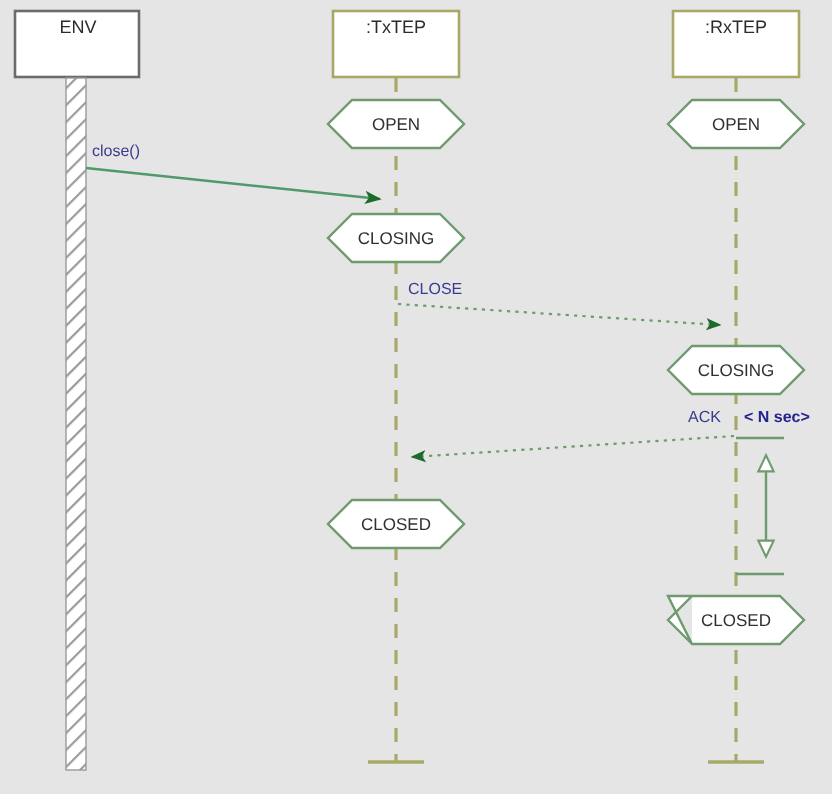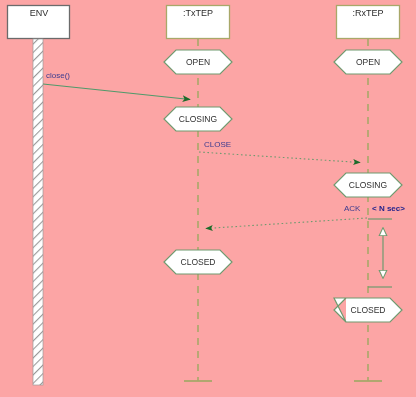--- a/index.html
+++ b/index.html
@@ -7,21 +7,21 @@
     padding: 0;
     background: #ffffff;
   }
   body {
     font-family: "Liberation Sans", sans-serif;
   }
   #diagram-root {
     position: relative;
     width: 416px;
     height: 397px;
-    background: #fca5a5;
+    background: #e5e5e5;
     overflow: hidden;
     text-align: center;
   }
   svg.canvas {
     position: absolute;
     top: 0;
     left: 0;
     width: 416px;
     height: 397px;
     display: block;

